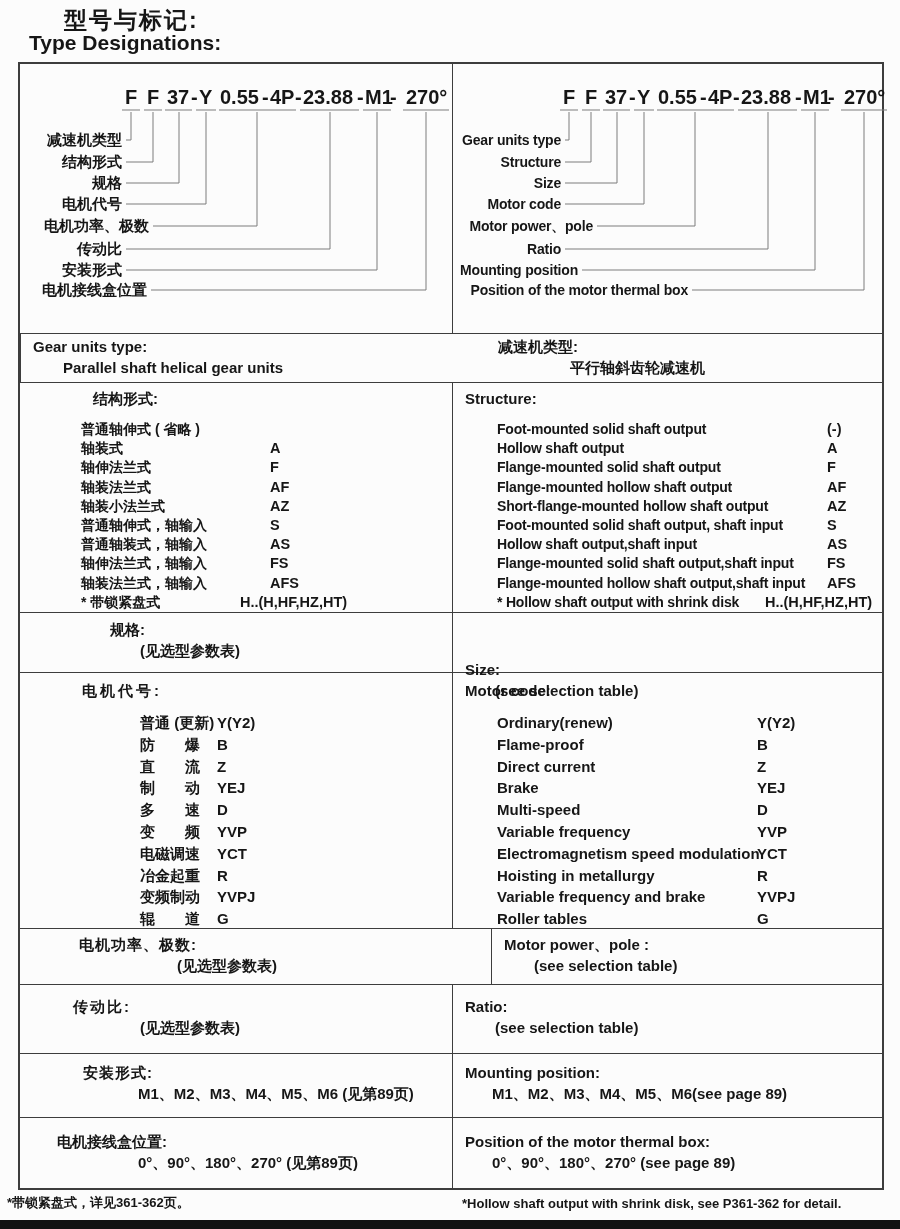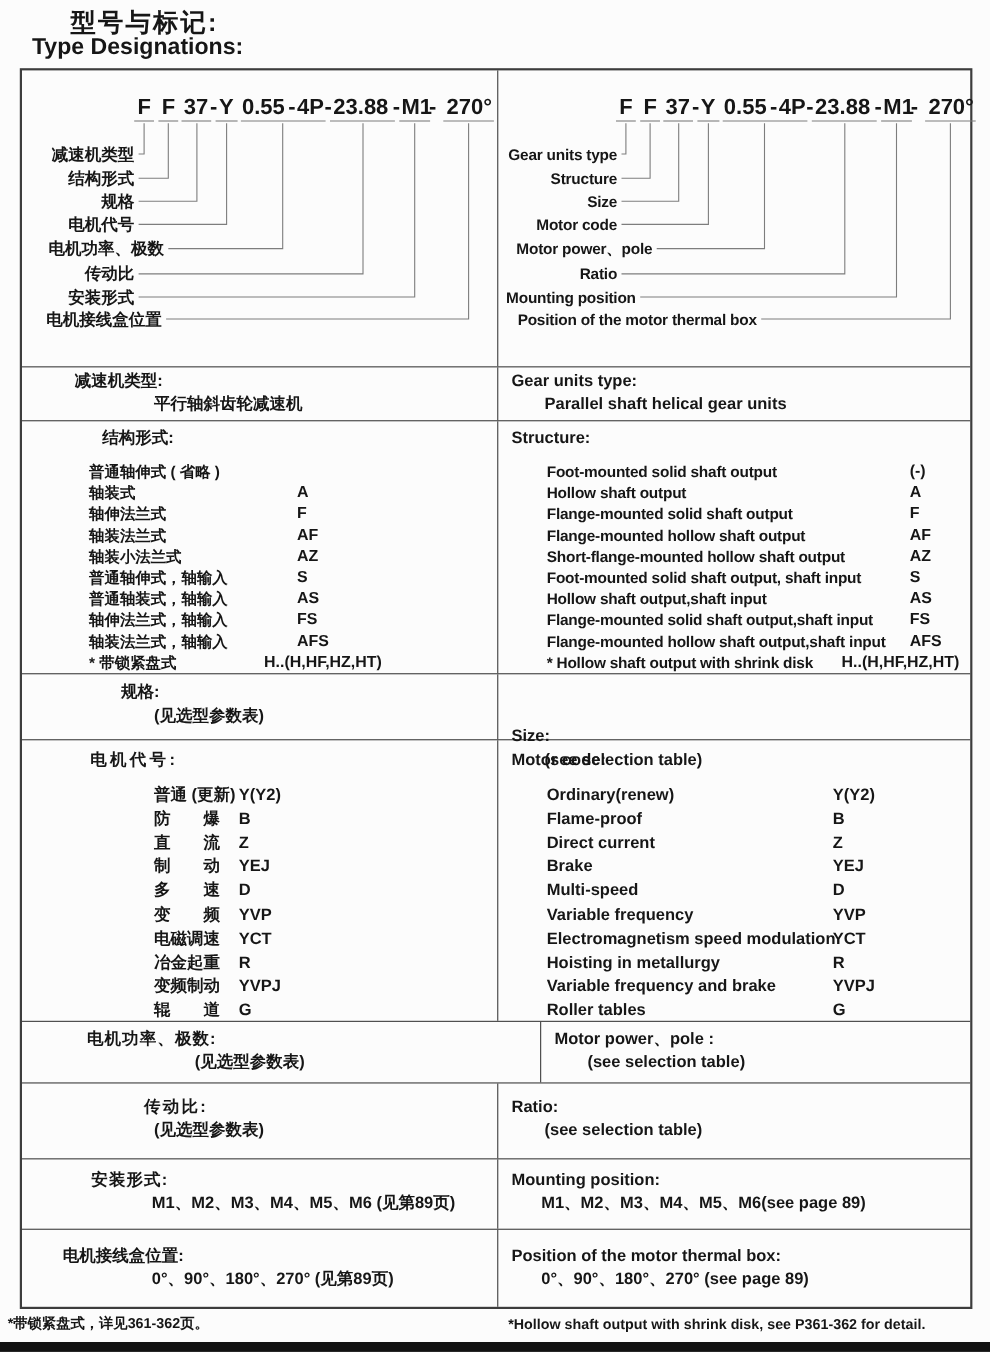--- a/index.html
+++ b/index.html
@@ -143,27 +143,27 @@
           <text x="108" y="190" text-anchor="end" class="dlabel-en">Ratio</text>
           <polyline points="129,206 362,206 362,48" class="dline"></polyline>
           <text x="125" y="211" text-anchor="end" class="dlabel-en">Mounting position</text>
           <polyline points="239,226 411,226 411,48" class="dline"></polyline>
           <text x="235" y="231" text-anchor="end" class="dlabel-en">Position of the motor thermal box</text>
         </svg>
     </div>
   </div>
 
   <div class="row r-gear">
+    <div class="cell right" style="padding-top:3px;">
+      <div class="sec-title" style="padding-left:12px;">Gear units type:</div>
+      <div class="sec-value" style="padding-left:42px;line-height:21px;">Parallel shaft helical gear units</div>
+    </div>
     <div class="cell left" style="padding-top:3px;">
       <div class="sec-title" style="padding-left:48px;">减速机类型:</div>
       <div class="sec-value" style="padding-left:120px;line-height:21px;">平行轴斜齿轮减速机</div>
-    </div>
-    <div class="cell right" style="padding-top:3px;">
-      <div class="sec-title" style="padding-left:12px;">Gear units type:</div>
-      <div class="sec-value" style="padding-left:42px;line-height:21px;">Parallel shaft helical gear units</div>
     </div>
   </div>
 
   <div class="row r-structure">
     <div class="cell left" style="padding-top:6px;">
       <div class="sec-title" style="padding-left:73px;">结构形式:</div>
       <div class="list list-struct-zh" style="margin-top:11px;">
 
           <div class="li">
             <span class="li-label">普通轴伸式 ( 省略 )</span>
@@ -403,21 +403,21 @@
       <div class="sec-value" style="padding-left:118px;">(见选型参数表)</div>
     </div>
     <div class="cell right" style="padding-top:6px;">
       <div class="sec-title" style="padding-left:12px;">Motor power、pole :</div>
       <div class="sec-value" style="padding-left:42px;">(see selection table)</div>
     </div>
   </div>
 
   <div class="row r-ratio">
     <div class="cell left" style="padding-top:12px;">
-      <div class="sec-title" style="padding-left:111px;letter-spacing:2px;">传动比:</div>
+      <div class="sec-title" style="padding-left:53px;letter-spacing:2px;">传动比:</div>
       <div class="sec-value" style="padding-left:120px;">(见选型参数表)</div>
     </div>
     <div class="cell right" style="padding-top:12px;">
       <div class="sec-title" style="padding-left:12px;">Ratio:</div>
       <div class="sec-value" style="padding-left:42px;">(see selection table)</div>
     </div>
   </div>
 
   <div class="row r-mount">
     <div class="cell left" style="padding-top:9px;">

